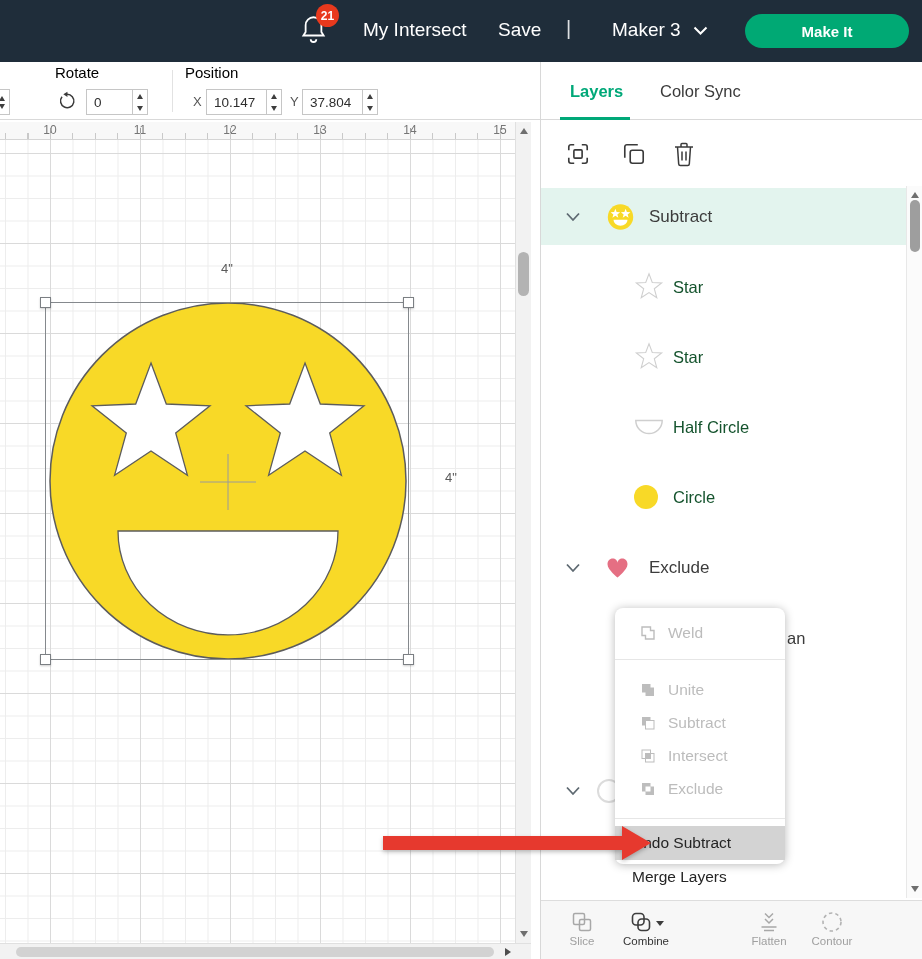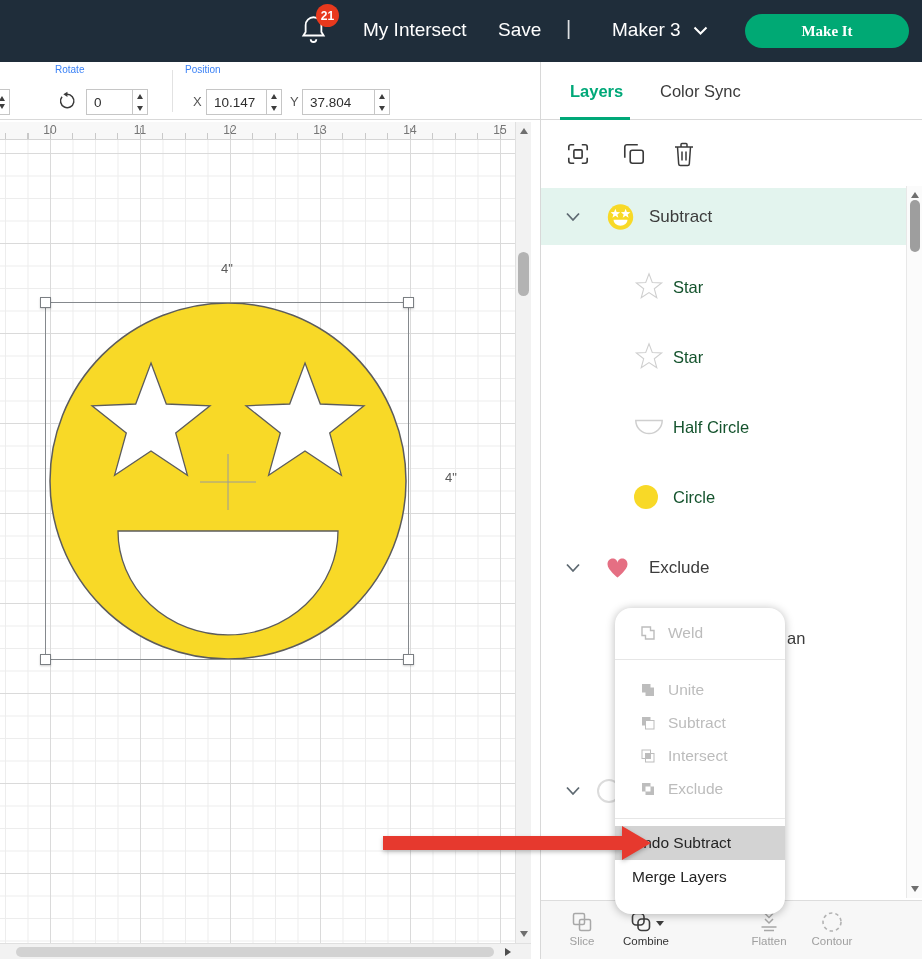--- a/index.html
+++ b/index.html
@@ -9,25 +9,25 @@
 
   
   .topbar { position:absolute; left:0; top:0; width:922px; height:62px; background:#1f2d3a; z-index:10; }
   .bell-wrap { position:absolute; left:300px; top:13px; width:36px; height:38px; cursor:pointer; }
   .badge { position:absolute; left:16px; top:-9px; min-width:23px; height:23px; padding:0 4px; border-radius:12px;
            background:#e8391d; color:#fff; font-size:12px; font-weight:bold; display:flex; align-items:center; justify-content:center;text-align:center; }
   .nav-text { position:absolute; top:19px; color:#ffffff; font-size:19px; cursor:pointer; white-space:nowrap; }
   .nav-sep { position:absolute; top:17px; color:rgba(255,255,255,0.85); font-size:20px; font-weight:300; }
   .machine { position:absolute; left:612px; top:19px; color:#fff; font-size:19px; display:flex; align-items:center; gap:12px; cursor:pointer; }
   .make-it { position:absolute; left:745px; top:14px; width:164px; height:34px; border-radius:17px; border:none;
-             background:#00a974; color:#fff; font-size:15px; font-weight:bold; cursor:pointer; font-family:Liberation Serif, serif; }
+             background:#00a974; color:#fff; font-size:15px; font-weight:bold; cursor:pointer; font-family:Liberation Sans, sans-serif; }
 
   
   .edit-toolbar { position:absolute; left:0; top:62px; width:922px; height:58px; background:#fff; border-bottom:1px solid #d9d9d9; z-index:5; }
-  .tb-label { position:absolute; top:2px; font-size:10px; color:#3b82f6; }
+  .tb-label { position:absolute; top:2px; font-size:15px; color:#000000; }
   .axis-label { position:absolute; top:32px; font-size:13px; color:#555; }
   .num-input { position:absolute; top:27px; height:26px; border:1px solid #c6c6c6; background:#fff; display:flex; }
   .num-value { flex:1; font-size:13.5px; color:#2e2e2e; padding:5px 3px 0 7px; overflow:hidden; }
   .stepper { width:15px; border-left:1px solid #c6c6c6; display:flex; flex-direction:column; cursor:pointer; }
   .stepper > i { flex:1; display:flex; align-items:center; justify-content:center; }
   .tri-up { width:0; height:0; border-left:3.5px solid transparent; border-right:3.5px solid transparent; border-bottom:5px solid #3e3e3e; }
   .tri-dn { width:0; height:0; border-left:3.5px solid transparent; border-right:3.5px solid transparent; border-top:5px solid #3e3e3e; }
   .vdiv { position:absolute; left:172px; top:8px; width:1px; height:42px; background:#e2e2e2; }
   .sliver { position:absolute; left:-6px; top:27px; width:16px; height:26px; border:1px solid #c6c6c6; background:#fff;
             display:flex; flex-direction:column; align-items:center; justify-content:center; gap:3px; }
@@ -80,21 +80,21 @@
   .row-mint { background:#e3f4ee; }
   .chev { position:absolute; left:25px; top:50%; transform:translateY(-50%); cursor:pointer; width:14px; height:9px; }
   .grp-icon { position:absolute; top:50%; transform:translateY(-50%); }
   .grp-label { position:absolute; left:108px; top:50%; transform:translateY(-50%); font-size:17px; color:#3c3c3c; }
   .child-icon { position:absolute; left:93px; top:50%; transform:translateY(-50%); }
   .child-label { position:absolute; left:132px; top:50%; transform:translateY(-50%); font-size:16.5px; color:#14532d; }
   .circle-swatch { width:24px; height:24px; border-radius:50%; background:#f8d927; }
   .frag-label { position:absolute; left:787px; top:629px; font-size:16.5px; color:#3c3c3c; z-index:2; }
 
   
-  .popup { position:absolute; left:615px; top:608px; width:170px; height:306px; background:#fff; border-radius:16px;
+  .popup { position:absolute; left:615px; top:608px; width:170px; height:256px; background:#fff; border-radius:8px;
            box-shadow:0 1px 10px rgba(0,0,0,0.28); z-index:40; }
   .pp-item { position:absolute; left:0; width:100%; display:flex; align-items:center; cursor:default; }
   .pp-item.disabled { color:#bcbcbc; }
   .pp-item .pp-ico { position:absolute; left:24px; width:18px; height:18px; }
   .pp-item .pp-lbl { position:absolute; left:53px; font-size:15.5px; }
   .pp-item.enabled { color:#242424; cursor:pointer; }
   .pp-item.enabled .pp-lbl { left:17px; }
   .pp-div { position:absolute; left:0; width:100%; height:1px; background:#e6e6e6; }
   .pp-hl { background:#d3d3d3; }
 
@@ -173,21 +173,21 @@
       <div class="stepper">
         <i>
             <span class="tri-up"></span>
           </i>
           <i>
             <span class="tri-dn"></span>
           </i>
       </div>
     </div>
     <span class="axis-label" style="left:290px;">Y</span>
-    <div class="num-input" style="left:302px; width:88px;">
+    <div class="num-input" style="left:302px; width:76px;">
       <span class="num-value">37.804</span>
       <div class="stepper">
         <i>
             <span class="tri-up"></span>
           </i>
           <i>
             <span class="tri-dn"></span>
           </i>
       </div>
     </div>

